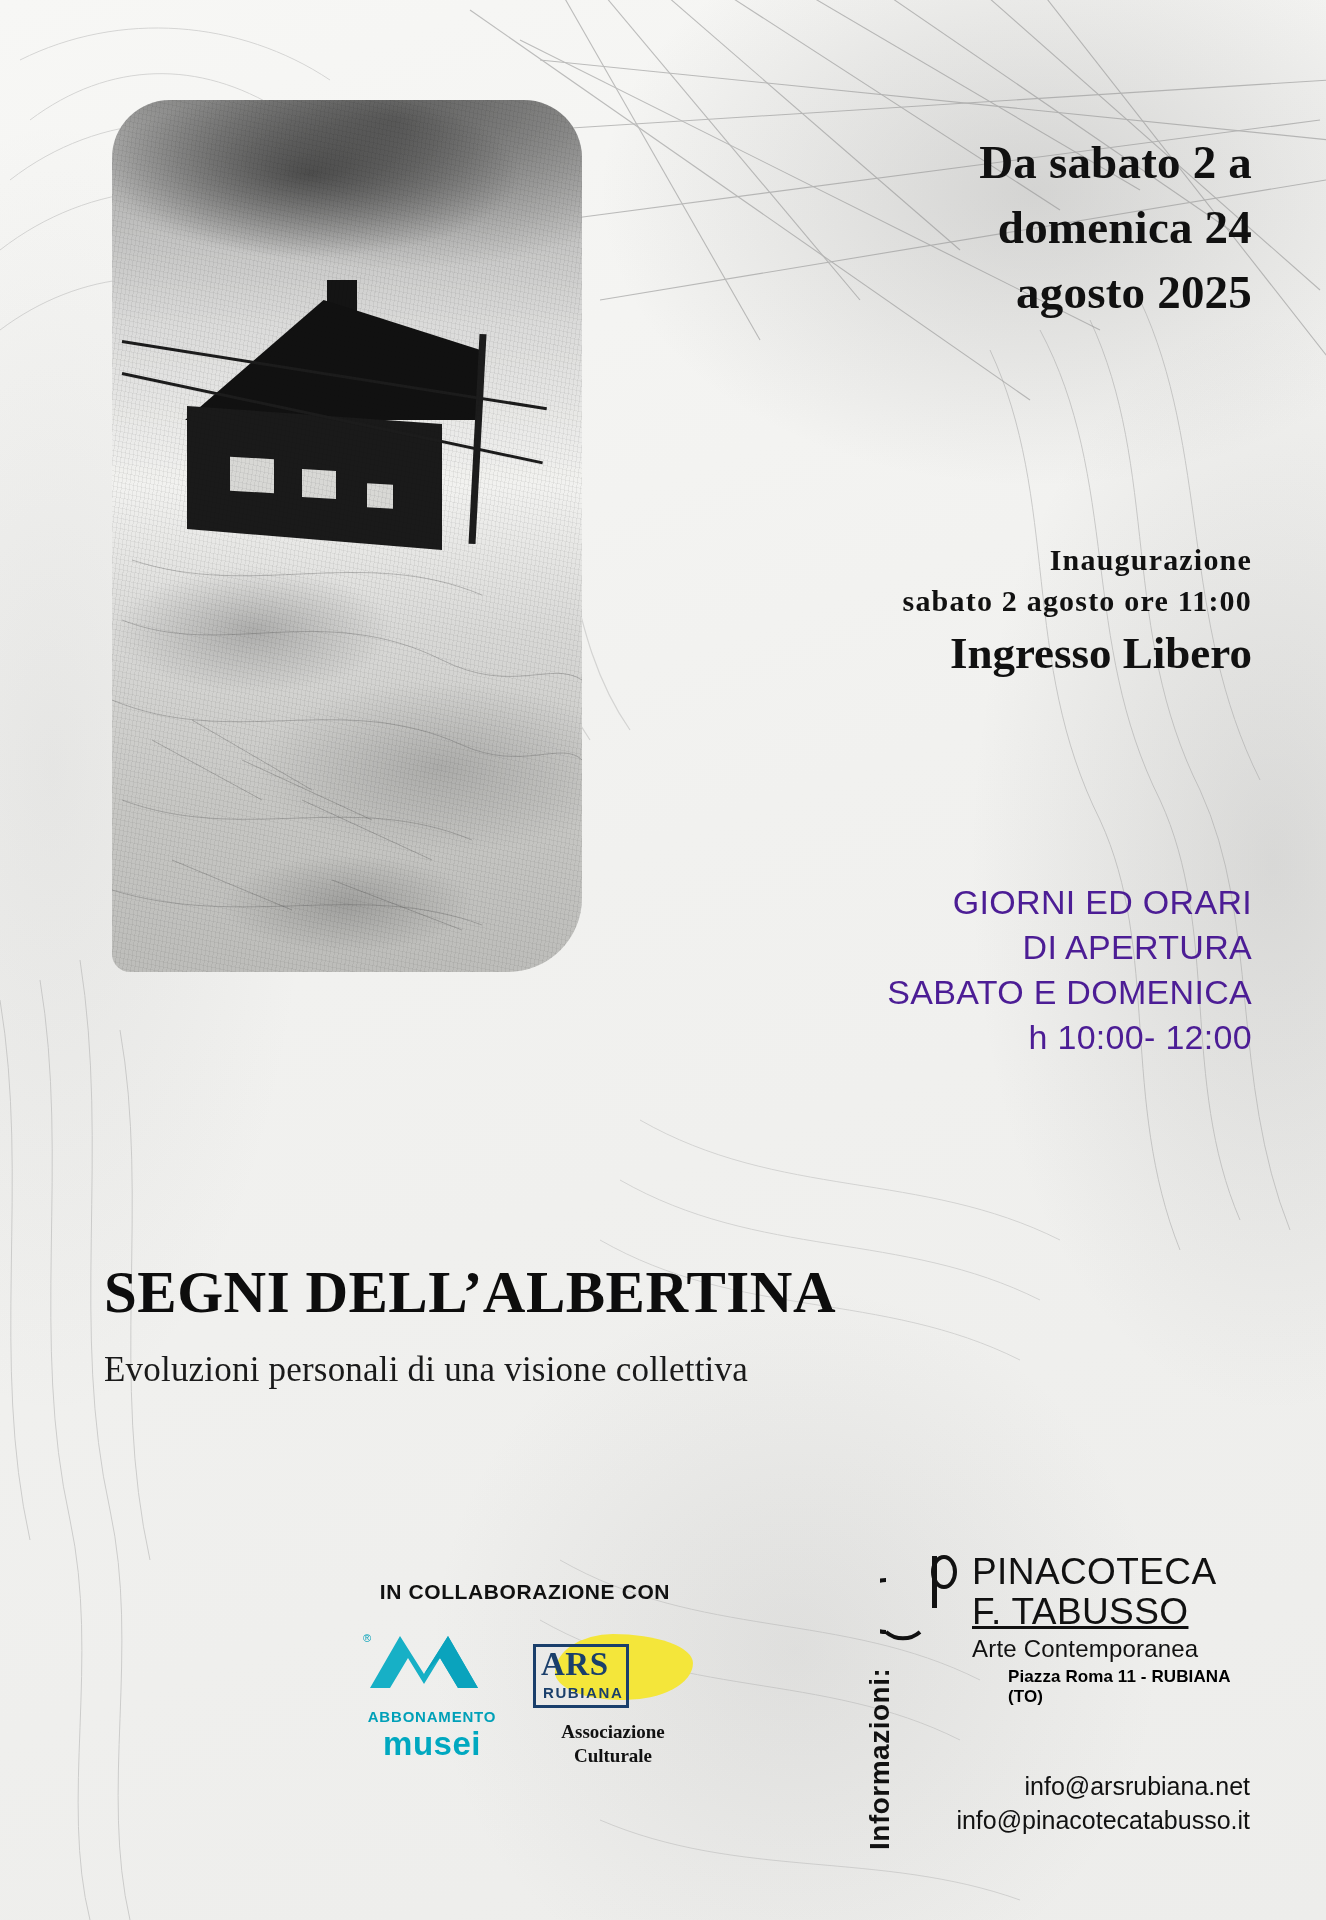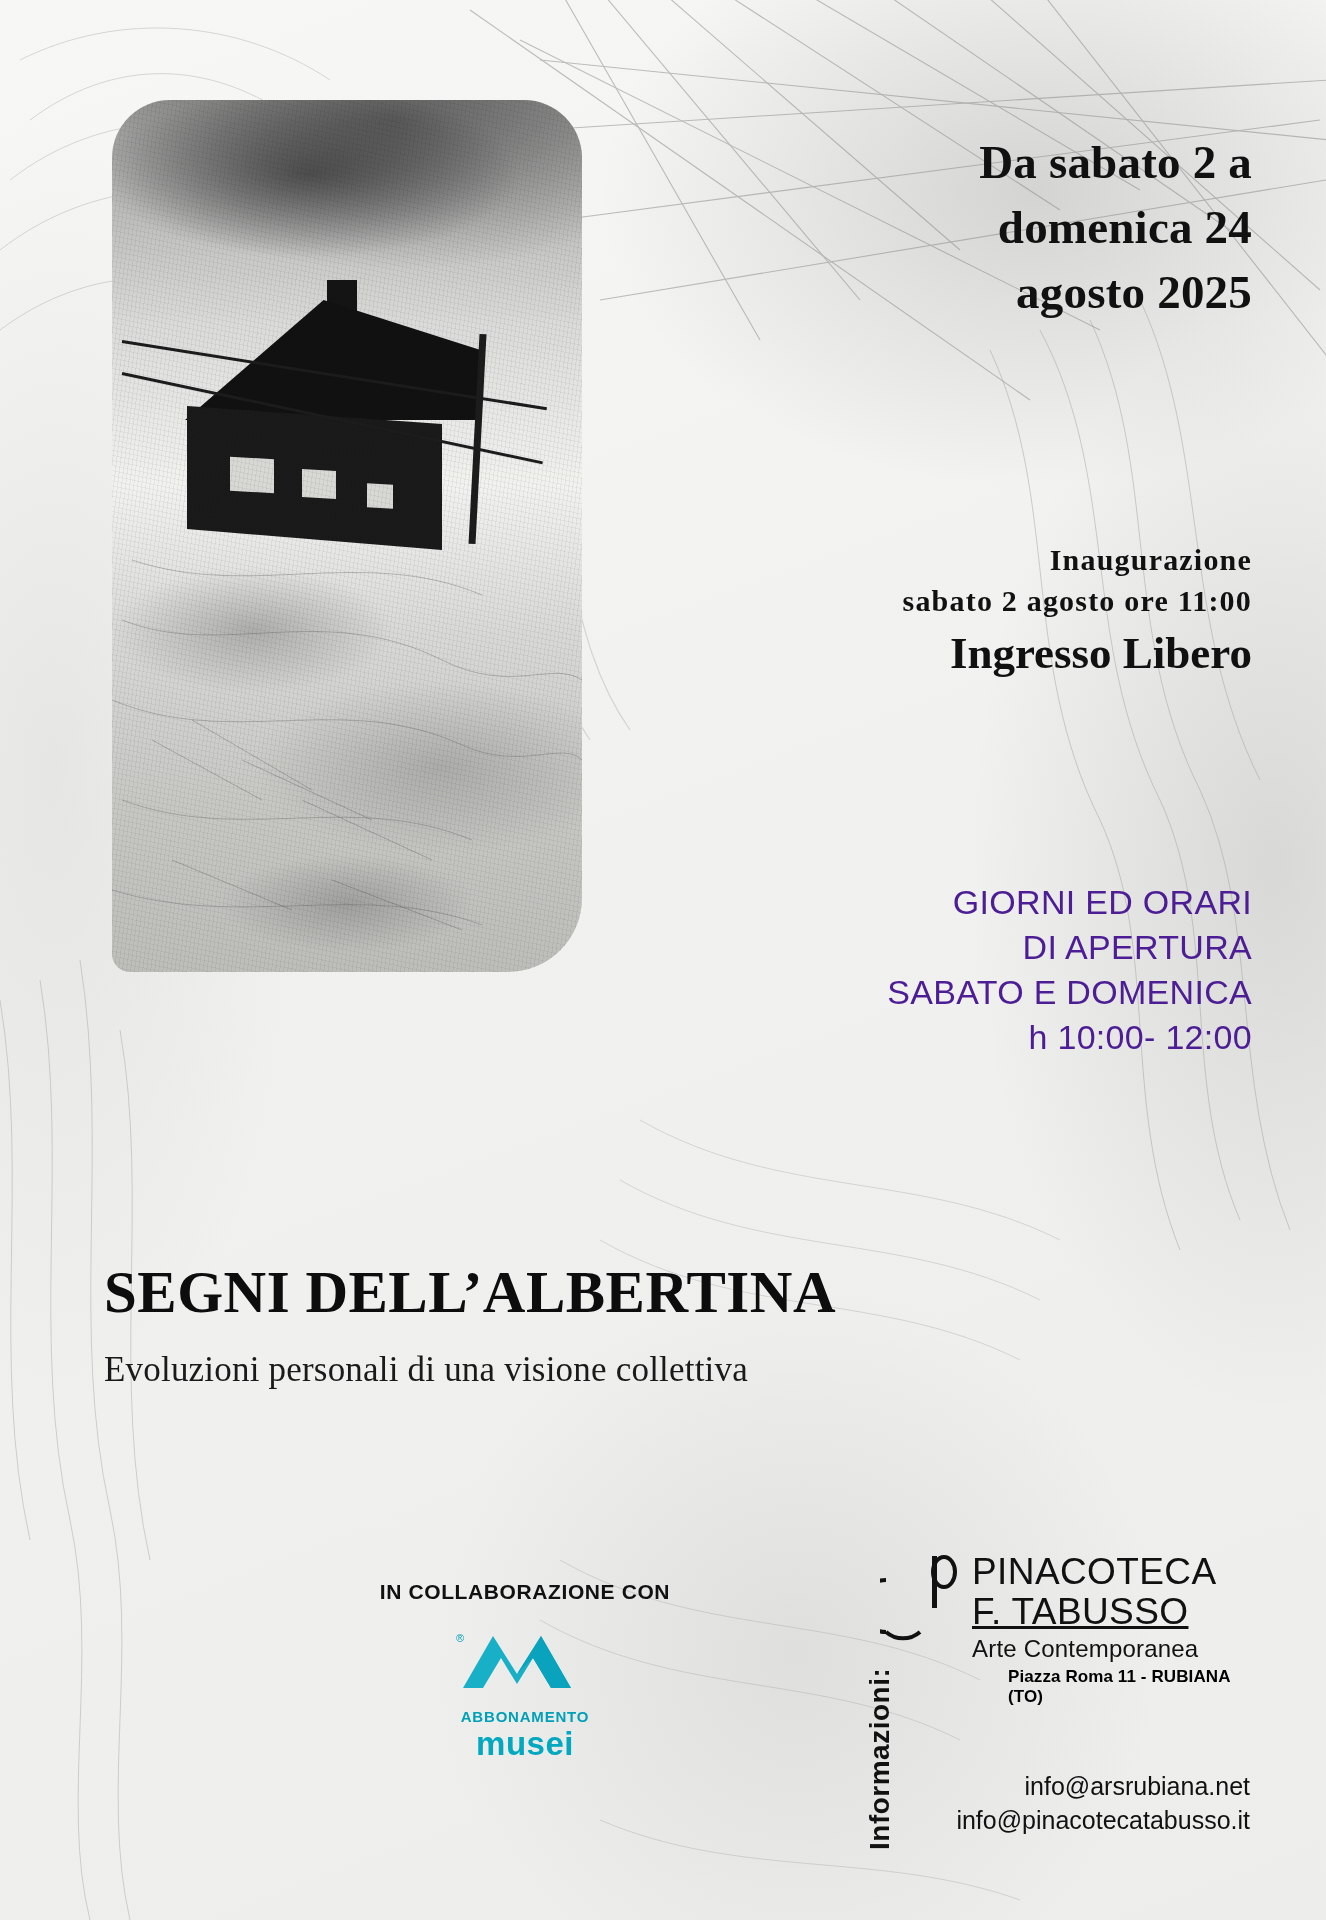--- a/index.html
+++ b/index.html
@@ -512,20 +512,32 @@
           <span class="am-reg">®</span>
           <svg width="140" height="62" viewBox="0 0 140 62">
             <path d="M8 58 L38 6 L62 44 L86 6 L116 58 L96 58 L78 28 L62 54 L46 28 L28 58 Z" fill="#17b0c6"></path>
             <path d="M62 44 L86 6 L116 58 L96 58 L78 28 Z" fill="#0aa3bd"></path>
           </svg>
         </div>
         <div class="am-t1">ABBONAMENTO</div>
         <div class="am-t2">musei</div>
       </div>
 
+      <div class="ars-logo">
+        <div class="ars-mark">
+          <div class="ars-brush"></div>
+          <div class="ars-box"></div>
+          <div class="ars-ars">ARS</div>
+          <div class="ars-rub">RUBIANA</div>
+        </div>
+        <div class="ars-assoc">
+          <div>Associazione</div>
+          <div>Culturale</div>
+        </div>
+      </div>
 
     </div>
   </div>
 
   <div class="info-vert">
     <span>Informazioni:</span>
   </div>
 
   <div class="pina-block">
     <div class="pina-row">

